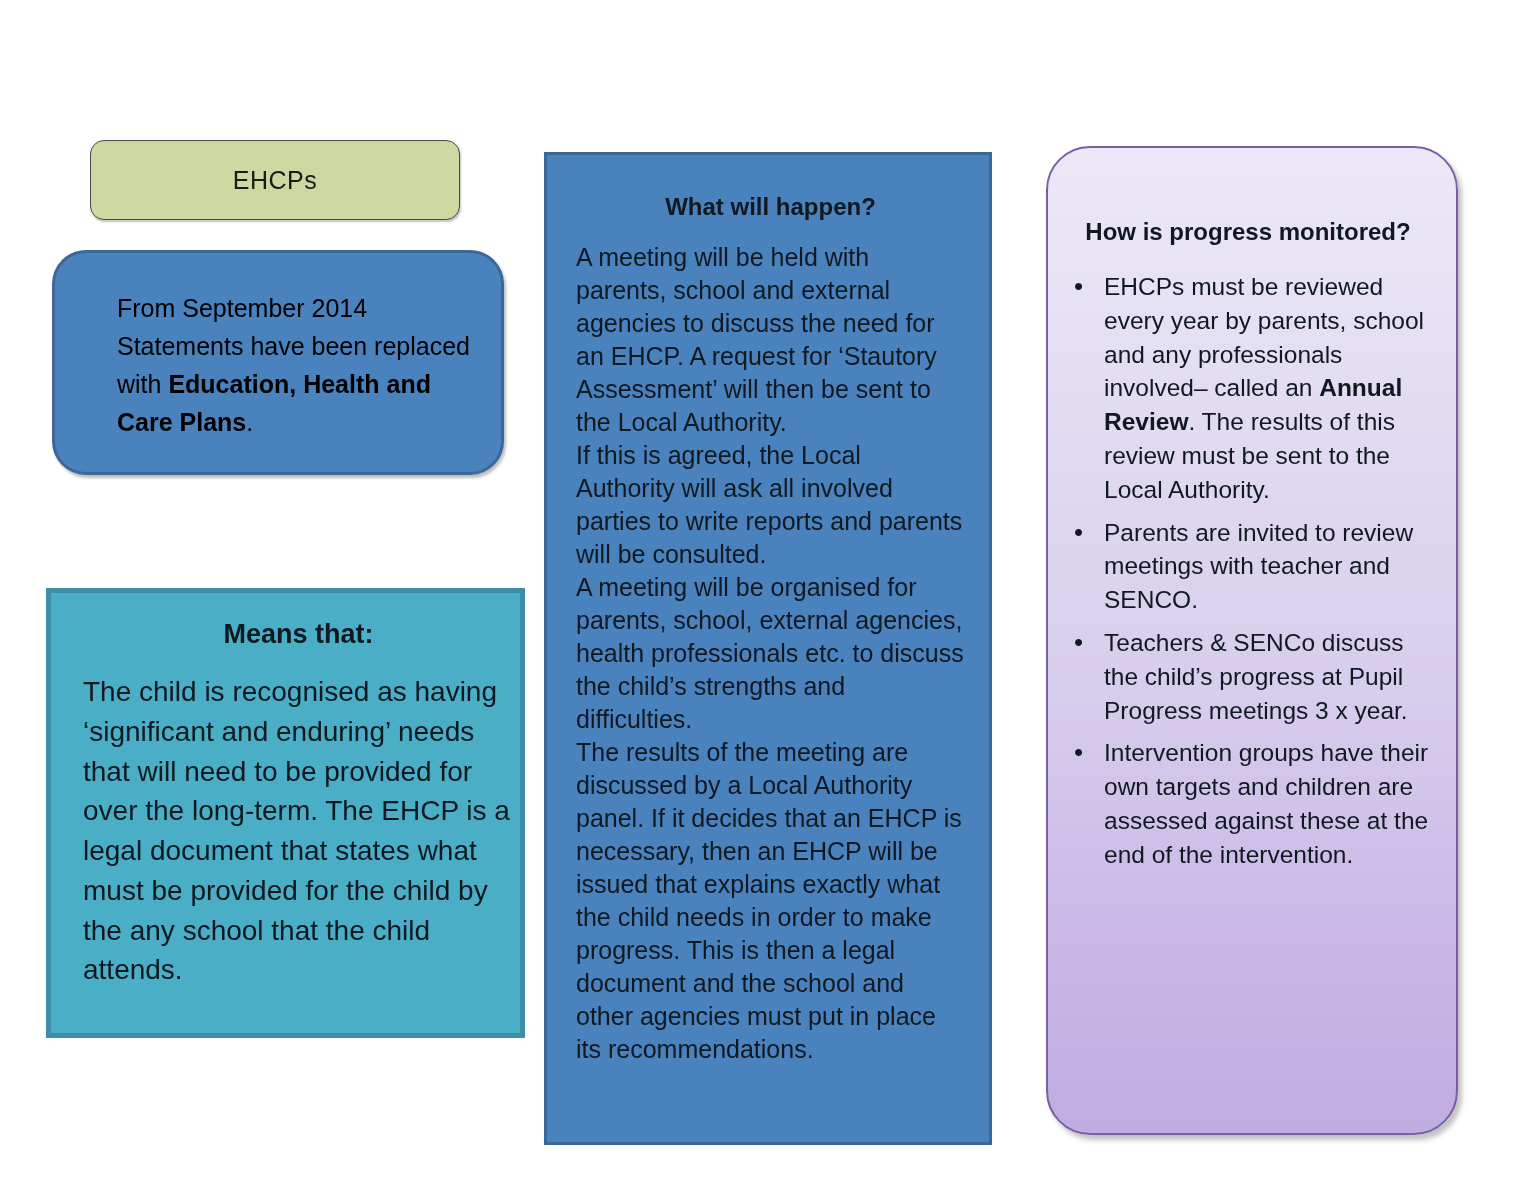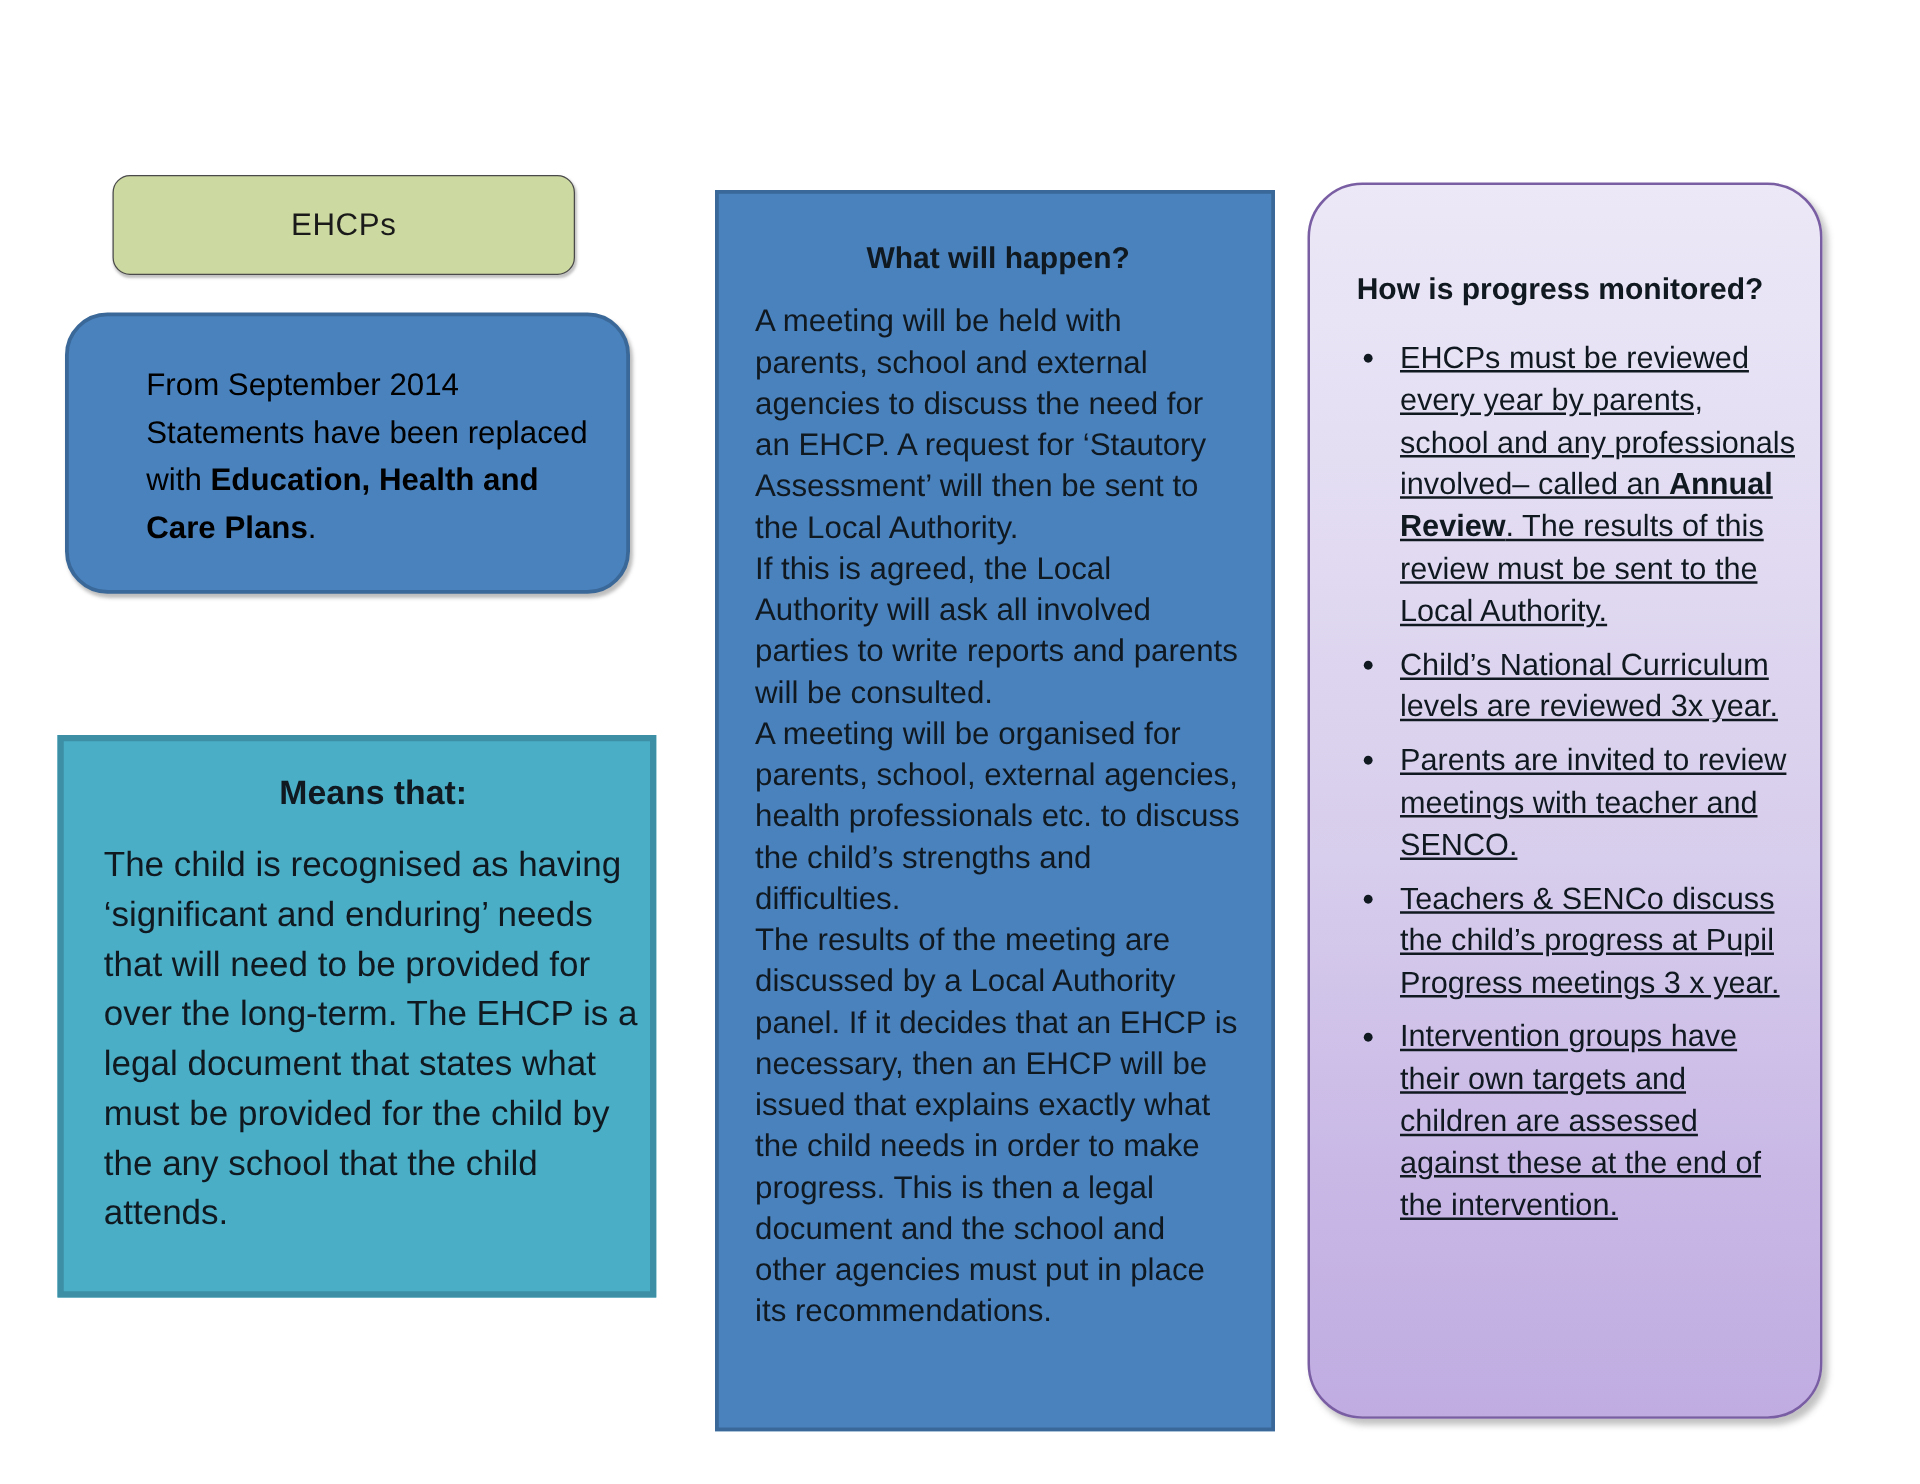--- a/index.html
+++ b/index.html
@@ -89,21 +89,21 @@
   .means-box .means-body {
     font-size: 28px;
     line-height: 1.42;
     margin: 0;
     color: #101820;
   }
 
   
   .happen-box {
     position: absolute;
-    left: 572px;
+    left: 544px;
     top: 152px;
     width: 448px;
     height: 993px;
     background: #4a82bd;
     border: 3px solid #3a6898;
     box-sizing: border-box;
     padding: 26px 24px 30px 29px;
   }
   .happen-box .happen-heading {
     font-size: 24px;
@@ -143,23 +143,22 @@
   }
   .monitor-list {
     margin: 0;
     padding: 0 0 0 46px;
     list-style: none;
   }
   .monitor-list li {
     position: relative;
     font-size: 24.5px;
     line-height: 1.38;
-    margin: 0 0 9px 16px;
-    color: #101820;
-    text-decoration: underline;
+    margin: 0 0 9px 0;
+    color: #101820;
   }
   .monitor-list li::before {
     content: "\2022";
     position: absolute;
     left: -30px;
     top: -1px;
     font-size: 26px;
     line-height: 1.38;
     color: #101820;
   }
@@ -190,20 +189,19 @@
       <span class="para">If this is agreed, the Local Authority will ask all involved parties to write reports and parents will be consulted.</span>
       <span class="para">A meeting will be organised for parents, school, external agencies, health professionals etc. to discuss the child’s strengths and difficulties.</span>
       <span class="para">The results of the meeting are discussed by a Local Authority panel. If it decides that an EHCP is necessary, then an EHCP will be issued that explains exactly what the child needs in order to make progress. This is then a legal document and the school and other agencies must put in place its recommendations.</span>
     </div>
   </div>
 
   <div class="monitor-box">
     <div class="monitor-heading">How is progress monitored?</div>
     <ul class="monitor-list">
       <li><span>EHCPs must be reviewed every year by parents, school and any professionals involved– called an </span><b>Annual Review</b><span>. The results of this review must be sent to the Local Authority.</span></li>
-      <li><span>Child’s National Curriculum levels are reviewed 3x year.</span><b></b><span></span></li>
       <li><span>Parents are invited to review meetings with teacher and SENCO.</span><b></b><span></span></li>
       <li><span>Teachers &amp; SENCo discuss the child’s progress at Pupil Progress meetings 3 x year.</span><b></b><span></span></li>
       <li><span>Intervention groups have their own targets and children are assessed against these at the end of the intervention.</span><b></b><span></span></li>
     </ul>
   </div>
 
 </div>
 
 </body></html>

